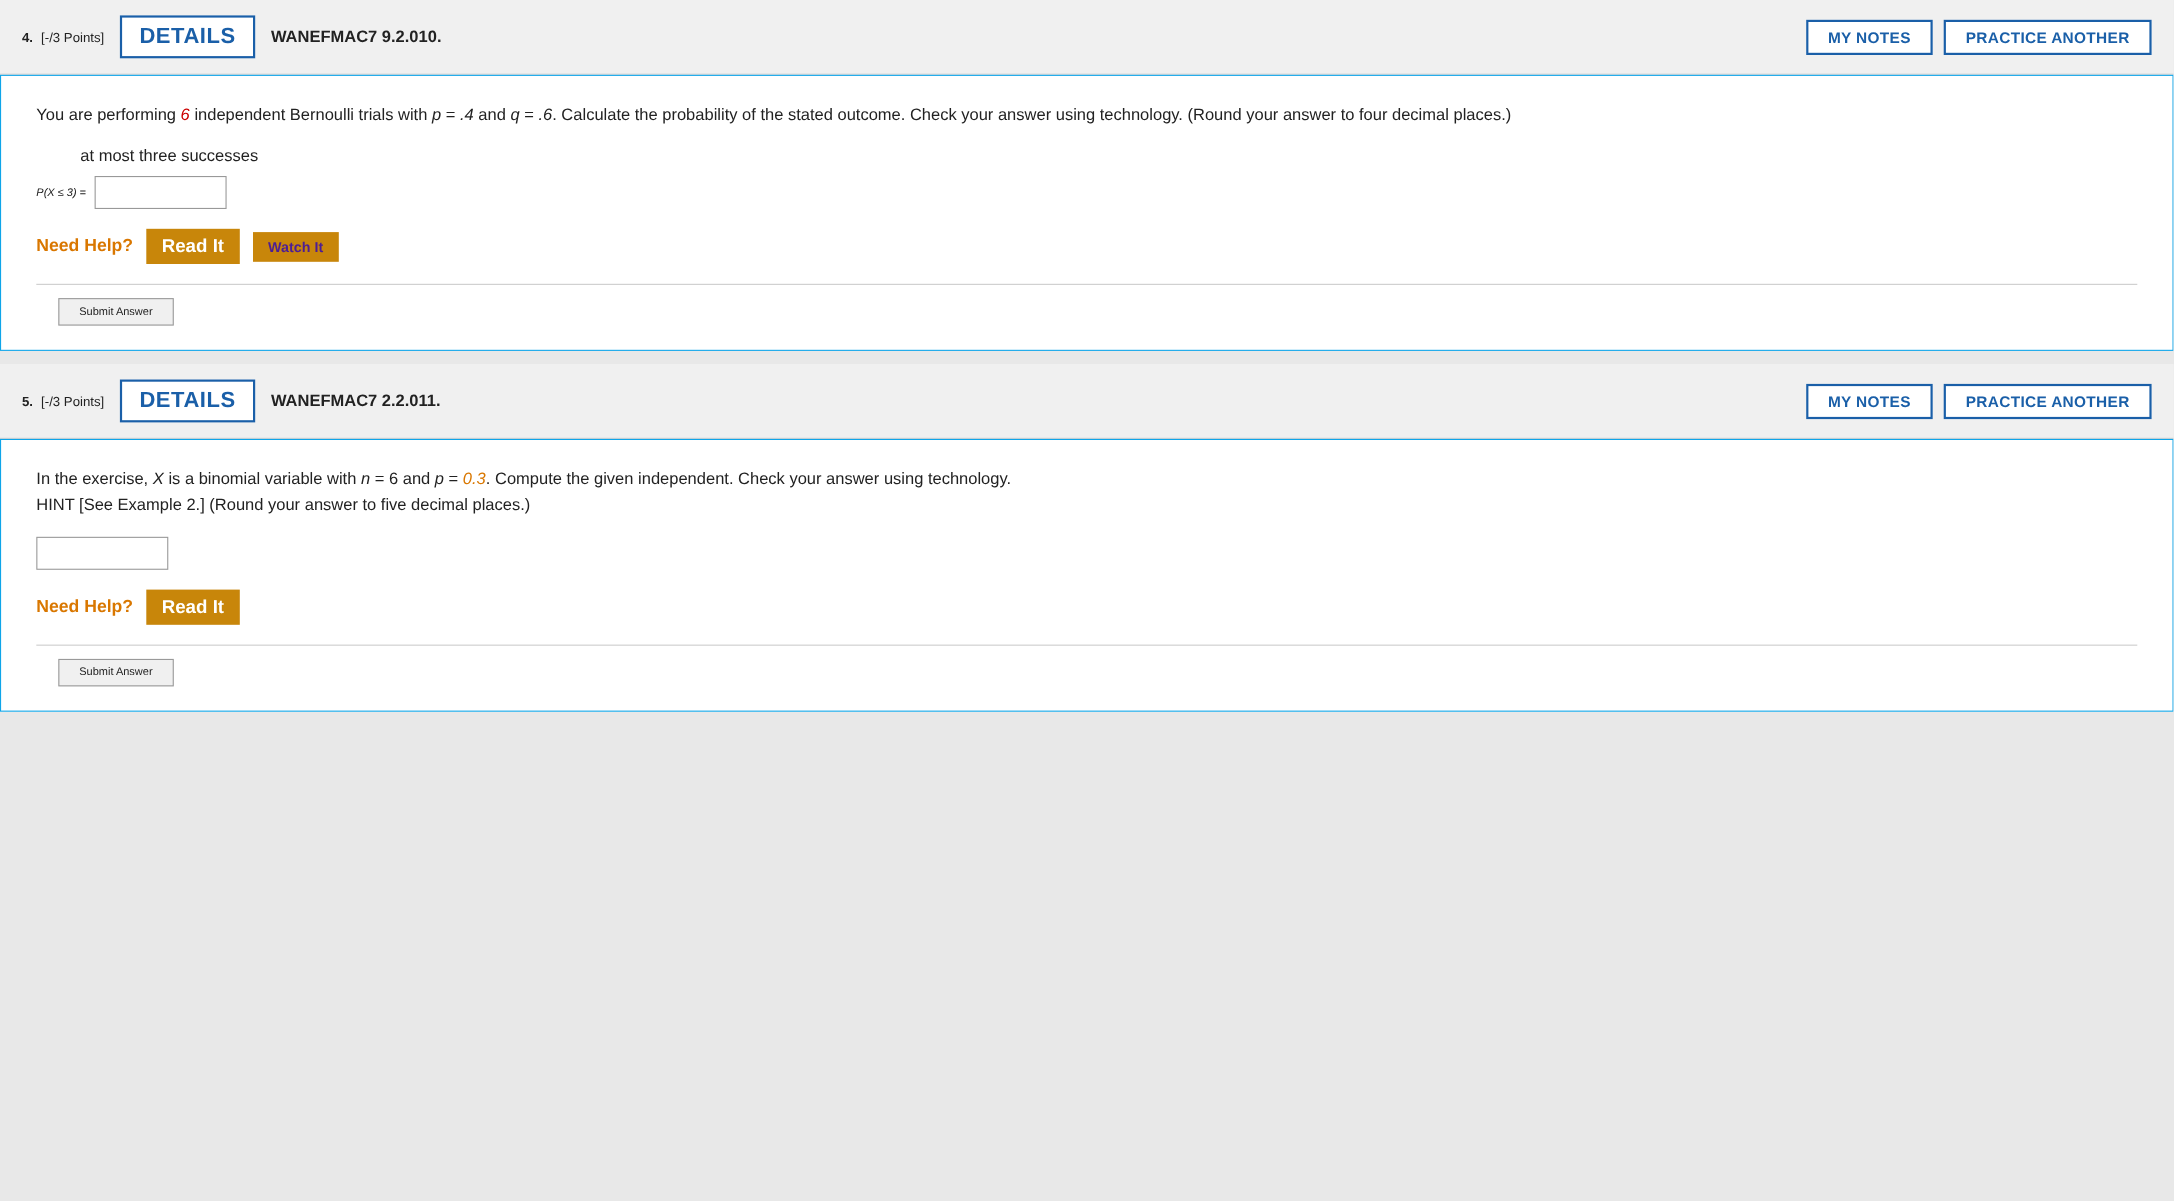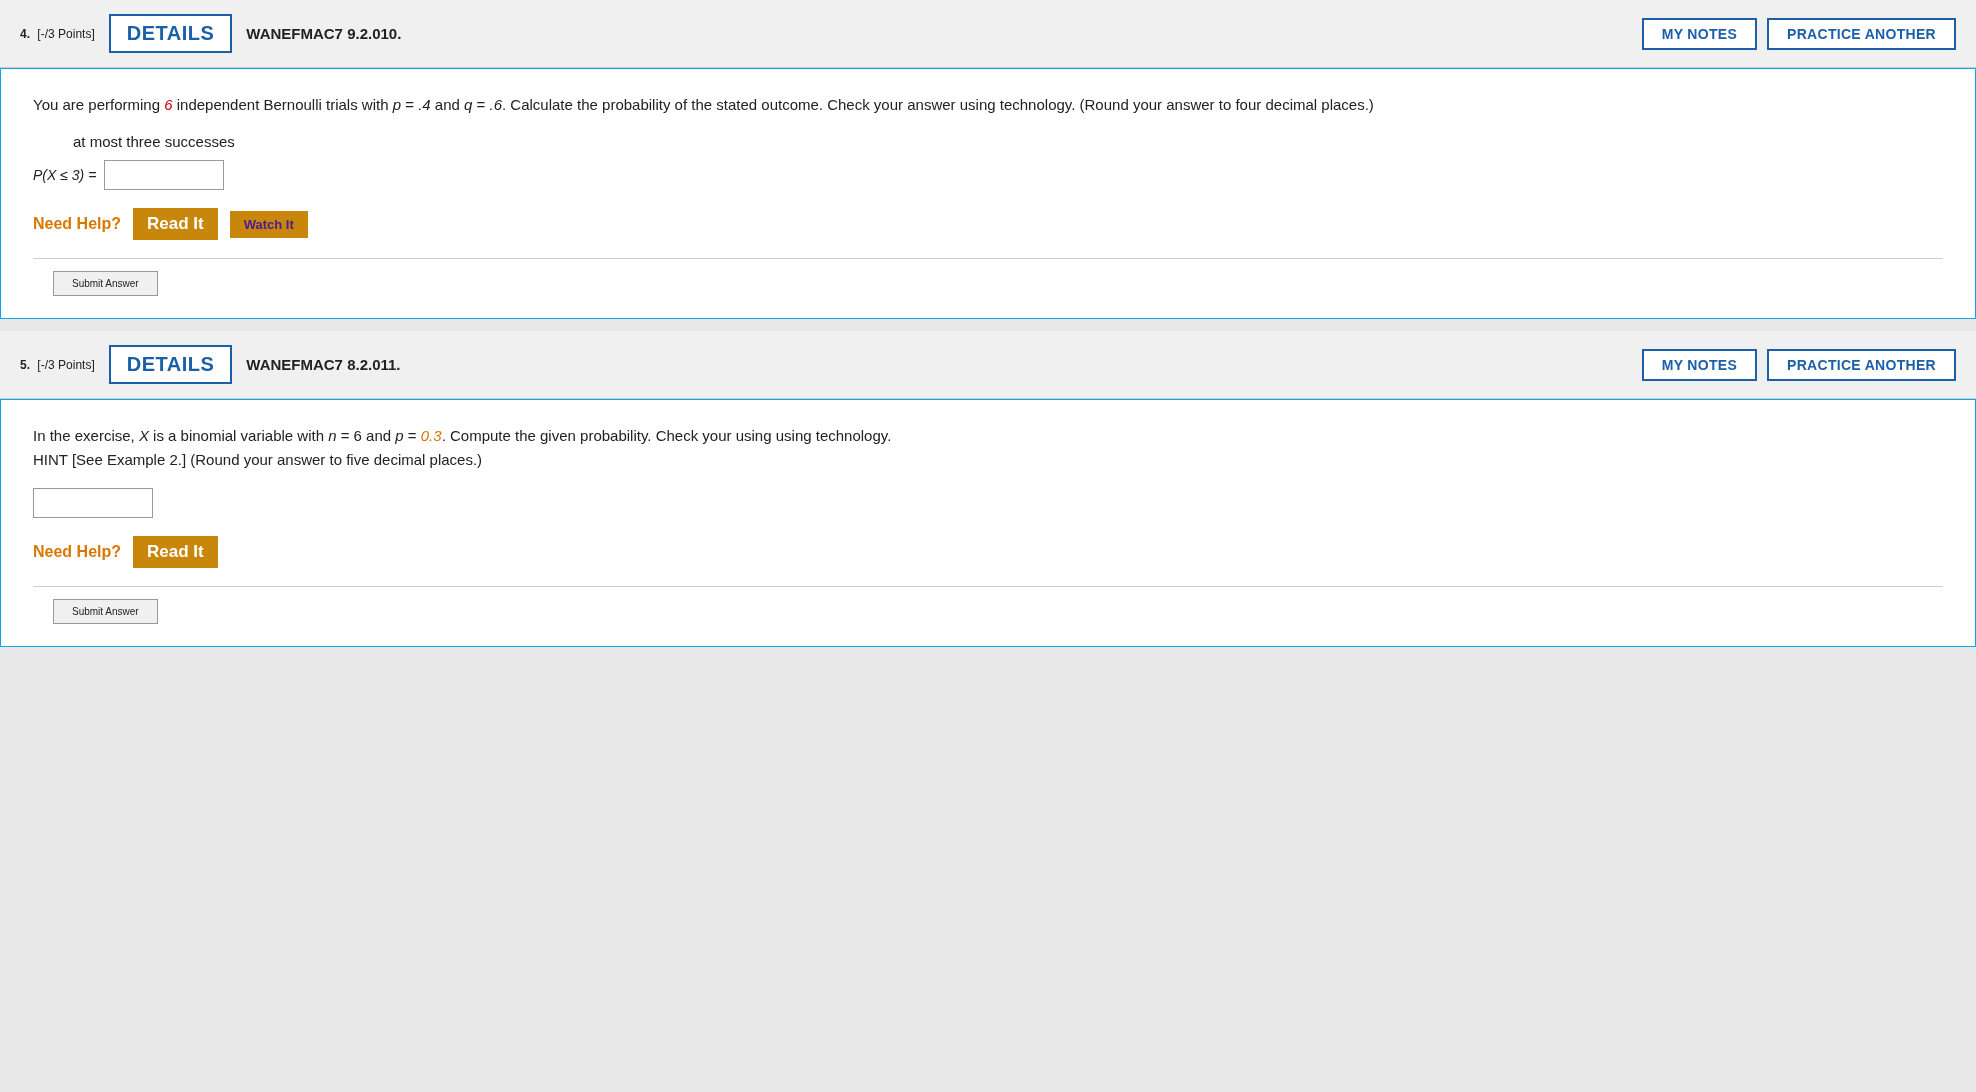--- a/index.html
+++ b/index.html
@@ -128,21 +128,21 @@
       font-size: 10px;
       padding: 6px 18px;
       cursor: pointer;
       margin-left: 20px;
     }
     .answer-standalone {
       margin: 6px 0 18px 0;
     }
     .p-label {
       font-style: italic;
-      font-size: 14px;
+      font-size: 10px;
     }
   </style>
 </head>
 <body>
 
 <div class="question-block">
   <div class="question-header">
     <span class="question-number">
       <span>4.</span>
       <span style="font-weight:normal; margin-left:4px;">[-/3 Points]</span>
@@ -174,29 +174,29 @@
   </div>
 </div>
 
 <div class="question-block">
   <div class="question-header">
     <span class="question-number">
       <span>5.</span>
       <span style="font-weight:normal; margin-left:4px;">[-/3 Points]</span>
     </span>
     <button class="details-btn">DETAILS</button>
-    <span class="question-id">WANEFMAC7 8.2.011.</span>
+    <span class="question-id">WANEFMAC7 2.2.011.</span>
     <div class="header-right">
       <button class="my-notes-btn">MY NOTES</button>
       <button class="practice-btn">PRACTICE ANOTHER</button>
     </div>
   </div>
   <div class="question-body">
     <div class="question-text">
-      <span>In the exercise, </span><span style="font-style:italic;">X</span><span> is a binomial variable with </span><span style="font-style:italic;">n</span><span> = </span><span>6</span><span> and </span><span style="font-style:italic;">p</span><span> = </span><span class="highlight-orange">0.3</span><span>. Compute the given probability. Check your using using technology.</span>
+      <span>In the exercise, </span><span style="font-style:italic;">X</span><span> is a binomial variable with </span><span style="font-style:italic;">n</span><span> = </span><span>6</span><span> and </span><span style="font-style:italic;">p</span><span> = </span><span class="highlight-orange">0.3</span><span>. Compute the given independent. Check your answer using technology.</span>
       <br>
       <span>HINT [See Example 2.] (Round your answer to five decimal places.)</span>
     </div>
     <div class="answer-standalone">
       <input class="answer-input" type="text" value="" style="">
     </div>
     <div class="need-help-row">
       <span class="need-help-label">Need Help?</span>
       <button class="read-it-btn">Read It</button>
     </div>

